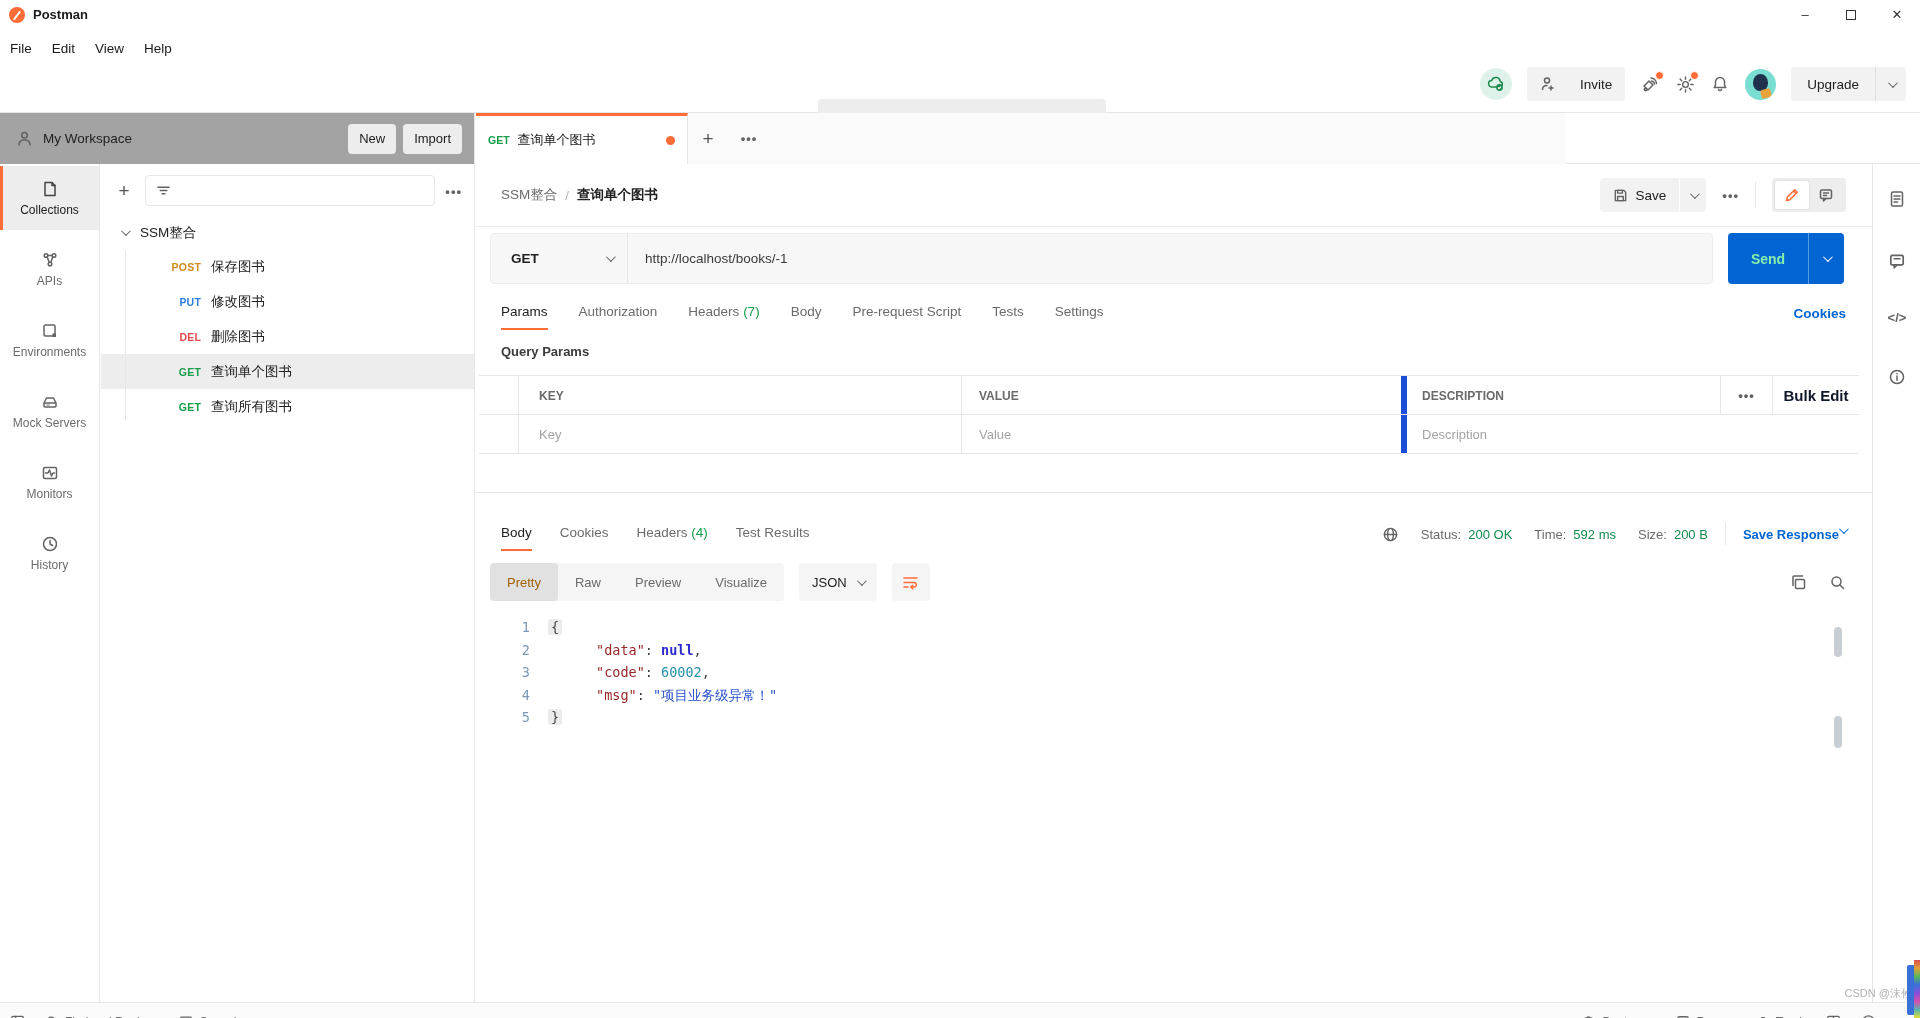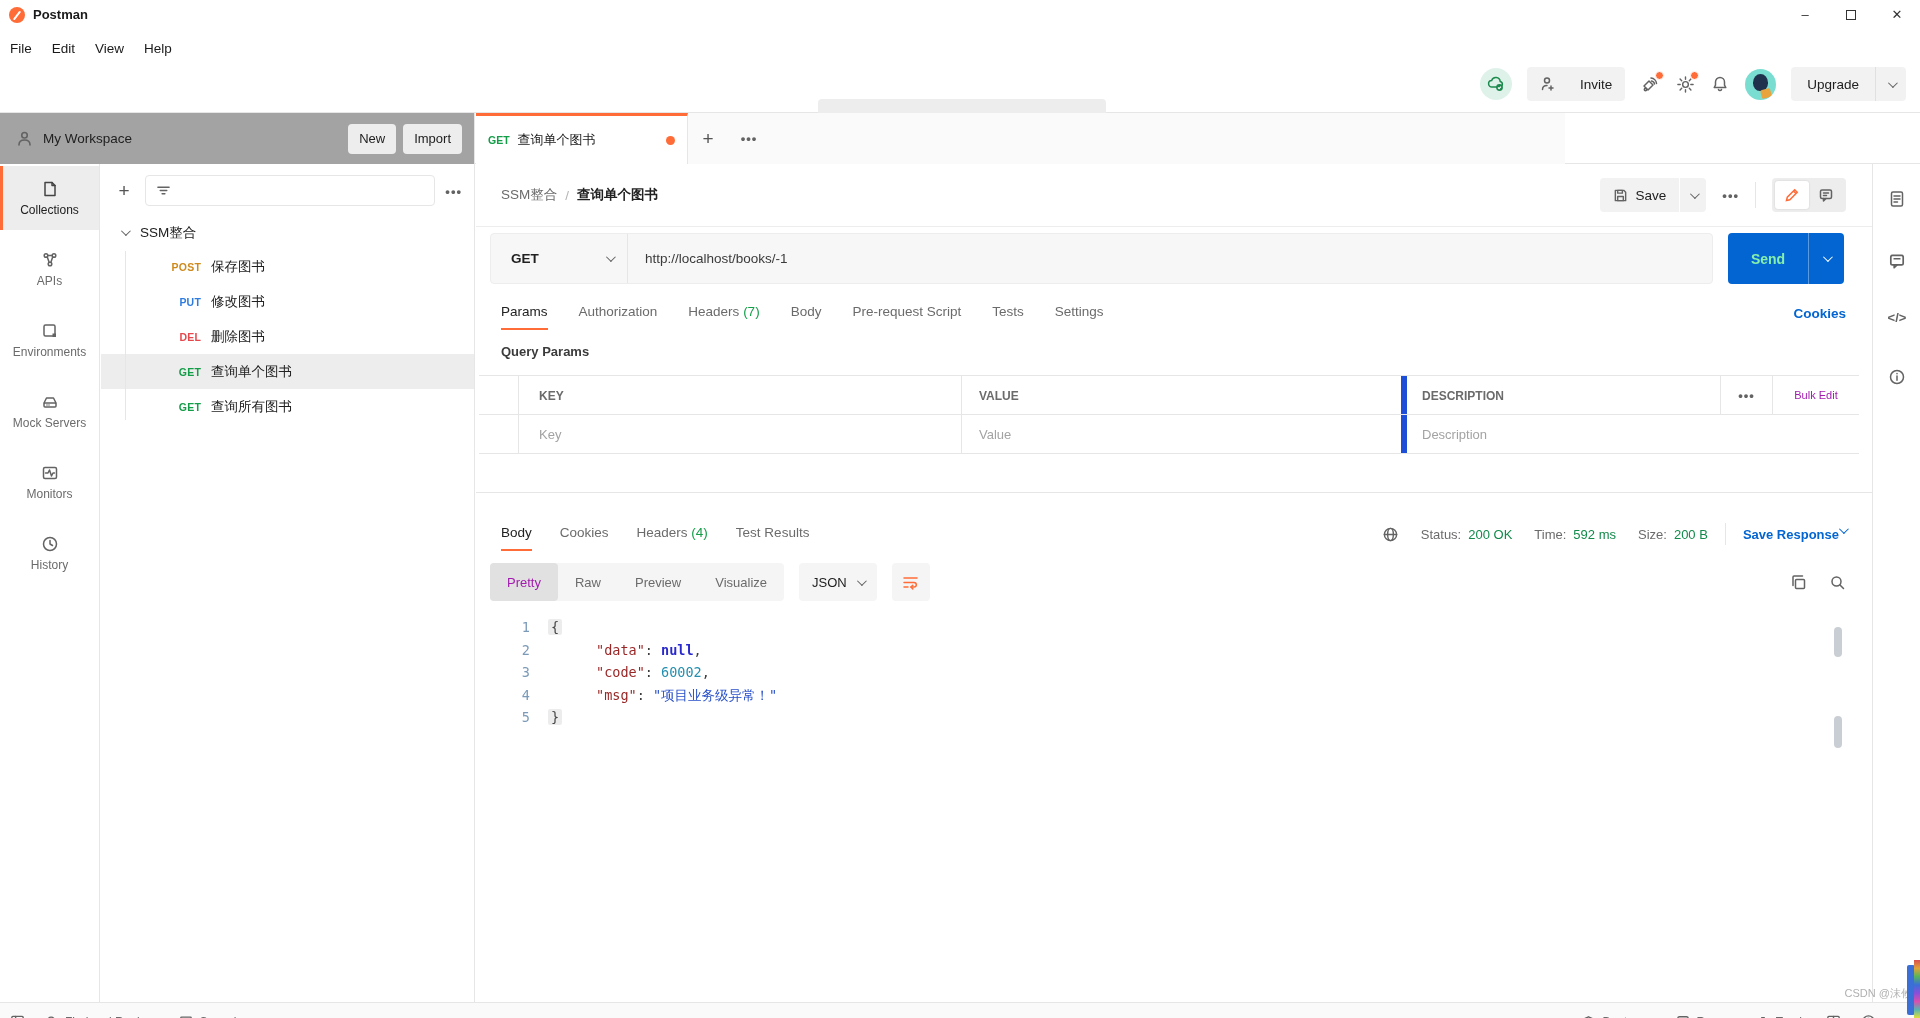--- a/index.html
+++ b/index.html
@@ -116,38 +116,38 @@
 
   .qp-label { position:absolute; left:25px; top:180px; font-size:13px; font-weight:bold; color:#3b3b3b; }
 
   .ptable { position:absolute; left:3px; right:13px; top:211px; border-top:1px solid #e6e6e6; }
   .ptable .trow { display:flex; border-bottom:1px solid #e6e6e6; }
   .ptable .c0 { width:40px; border-right:1px solid #e6e6e6; }
   .ptable .c1 { width:443px; border-right:1px solid #e6e6e6; padding:10px 0 10px 20px; }
   .ptable .c2 { width:445px; border-right:6px solid #1d4ed8; padding:10px 0 10px 17px; }
   .ptable .c3 { flex:1; padding:10px 0 10px 15px; }
   .ptable .cm { width:52px; border-left:1px solid #e6e6e6; display:flex; align-items:center; justify-content:center; }
-  .ptable .cb { width:87px; border-left:1px solid #e6e6e6; display:flex; align-items:center; justify-content:center; font-size:11px; font-weight:normal; color:#a21caf; }
+  .ptable .cb { width:87px; border-left:1px solid #e6e6e6; display:flex; align-items:center; justify-content:center; font-size:15px; font-weight:bold; color:#0f172a; }
   .th-label { font-size:12px; font-weight:bold; color:#6b6b6b; }
   .ph { font-size:13px; color:#a3a3a3; }
 
   .splitter { position:absolute; left:0; right:0; top:328px; height:1px; background:#e6e6e6; }
 
   .resp-tabs { position:absolute; left:25px; right:26px; top:352px; height:36px; display:flex; align-items:center; gap:28px; }
   .resp-meta { position:absolute; right:0; display:flex; align-items:center; gap:7px; font-size:13px; }
   .meta-label { color:#6b6b6b; } .meta-val { color:#128a4c; }
   .meta-gap { width:8px; } 
   .meta-div { width:1px; height:22px; background:#e6e6e6; margin:0 10px; }
   .saveresp { color:#0265d2; font-weight:bold; display:flex; align-items:flex-start; gap:0; }
   .saveresp .chev { border-color:#0265d2; }
 
   .views-row { position:absolute; left:14px; right:26px; top:398px; height:40px; display:flex; align-items:center; }
   .seg-wrap { background:#f5f5f5; border-radius:4px; display:flex; height:38px; align-items:stretch; }
   .seg { padding:0 17px; display:flex; align-items:center; font-size:13px; color:#6b6b6b; }
-  .seg.on { background:#e1e1e1; border-radius:4px; color:#a21caf; }
+  .seg.on { background:#e1e1e1; border-radius:4px; color:#a16207; }
   .fmt-box { margin-left:15px; height:38px; background:#f5f5f5; border-radius:4px; display:flex; align-items:center; padding:0 13px; gap:10px; font-size:13px; color:#212121; }
   .wrap-box { margin-left:15px; height:38px; width:38px; background:#f5f5f5; border-radius:4px; display:flex; align-items:center; justify-content:center; }
   .view-icons { position:absolute; right:0; display:flex; gap:22px; }
 
   .code { position:absolute; left:0; right:60px; top:452px; font-family:"DejaVu Sans Mono", monospace; font-size:13.5px; line-height:22.5px; }
   .cl { display:flex; }
   .ln { width:54px; text-align:right; color:#7b9ab8; flex:none; }
   .fold { width:22px; margin-left:14px; flex:none; text-align:center; }
   .brace { background:#ececec; border-radius:2px; padding:0 3px; color:#444; }
   .ct { white-space:pre; }

